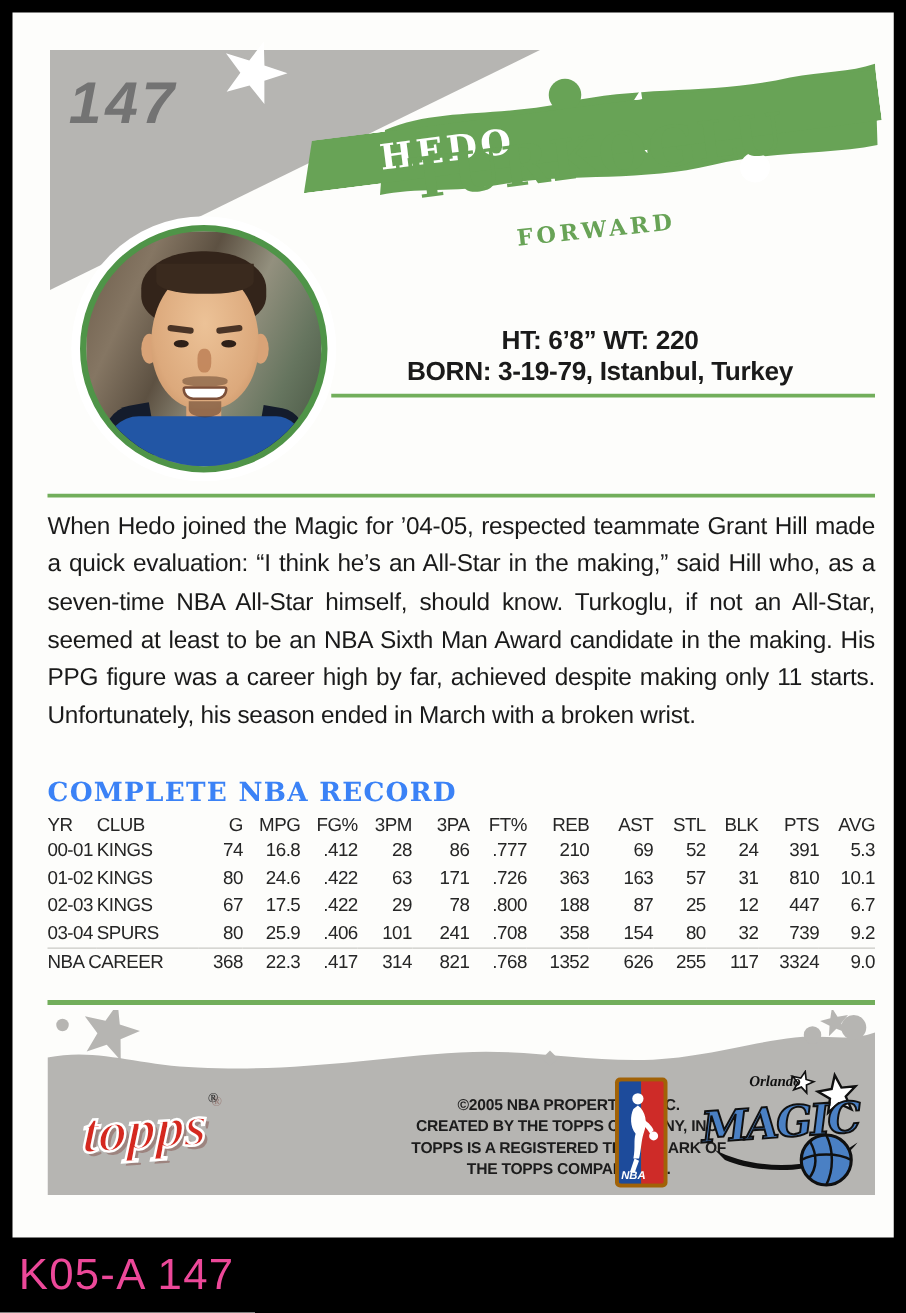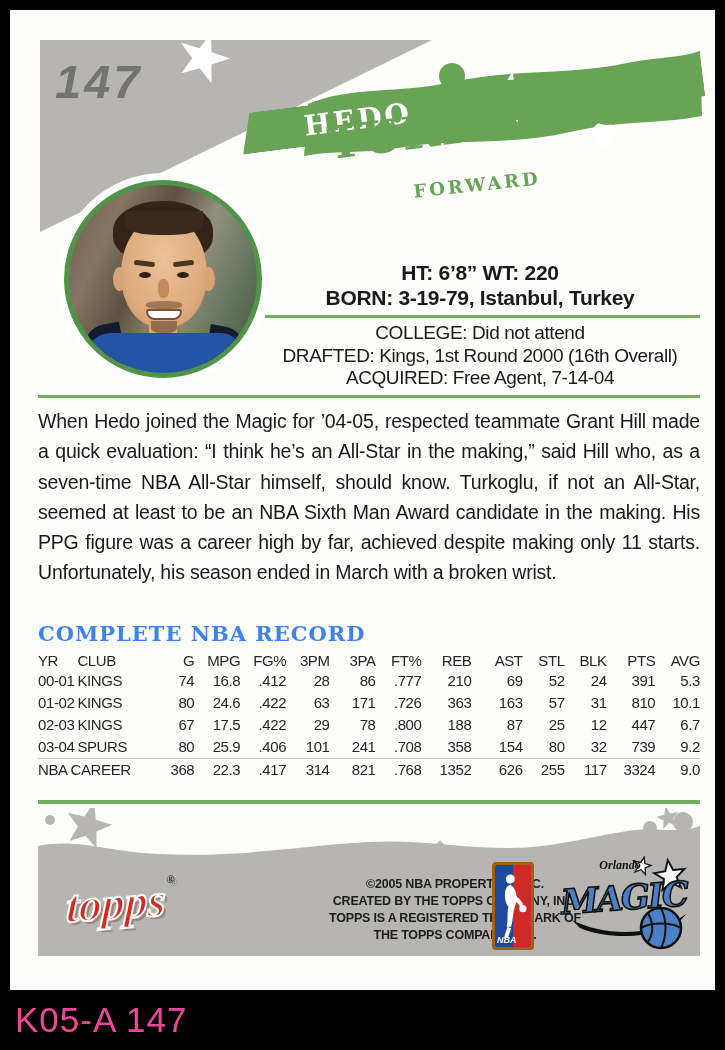--- a/index.html
+++ b/index.html
@@ -147,25 +147,20 @@
       <div class="abs mouth"></div>
       <div class="abs goatee"></div>
     </div>
   </div>
 
   <div class="abs vitals">
     <div>HT: 6’8”  WT: 220</div>
     <div>BORN: 3-19-79, Istanbul, Turkey</div>
   </div>
   <div class="abs rule rule-1"></div>
-  <div class="abs college-block">
-    <div>COLLEGE: Did not attend</div>
-    <div>DRAFTED: Kings, 1st Round 2000 (16th Overall)</div>
-    <div>ACQUIRED: Free Agent, 7-14-04</div>
-  </div>
   <div class="abs rule rule-2"></div>
 
   <div class="abs description">When Hedo joined the Magic for ’04-05, respected teammate Grant Hill made a quick evaluation: “I think he’s an All-Star in the making,” said Hill who, as a seven-time NBA All-Star himself, should know. Turkoglu, if not an All-Star, seemed at least to be an NBA Sixth Man Award candidate in the making. His PPG figure was a career high by far, achieved despite making only 11 starts. Unfortunately, his season ended in March with a broken wrist.</div>
 
   <div class="abs record-title">COMPLETE NBA RECORD</div>
   <table class="abs record-table">
     <colgroup>
         <col style="width: 6%;">
         <col style="width: 12.4%;">
         <col style="width: 5.4%;">

